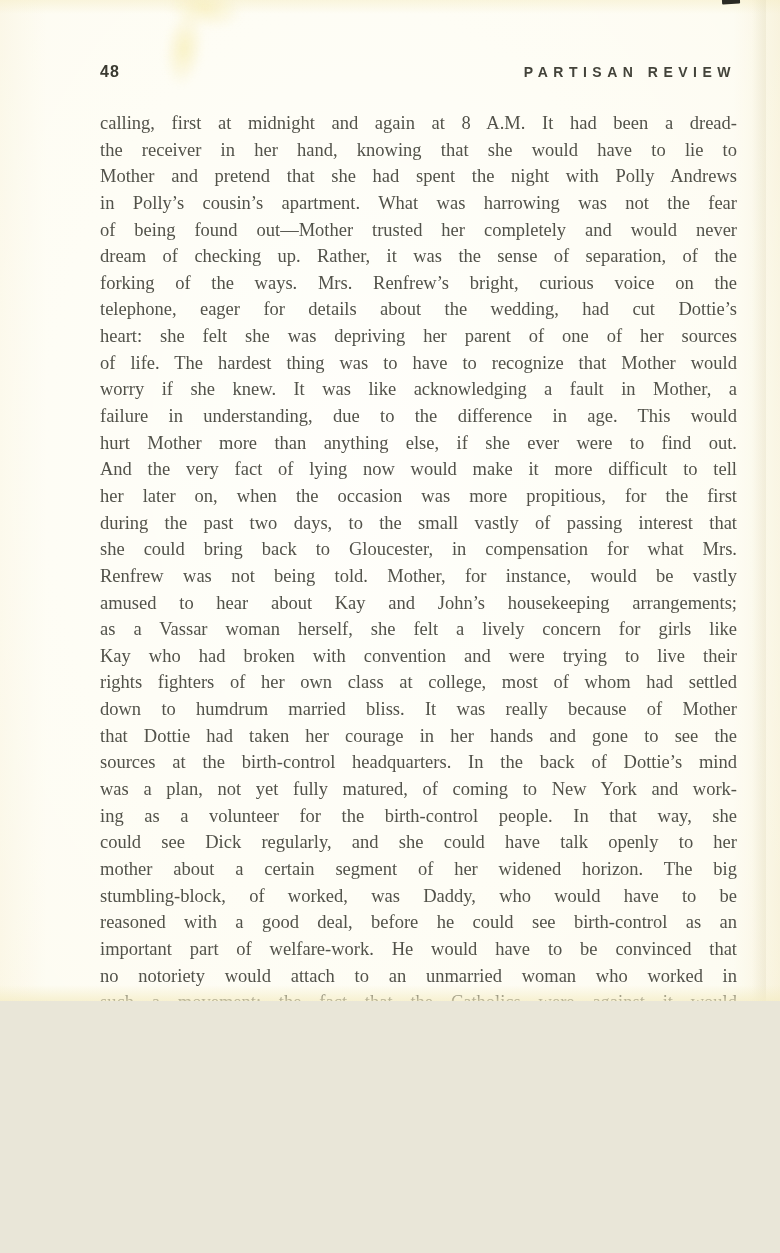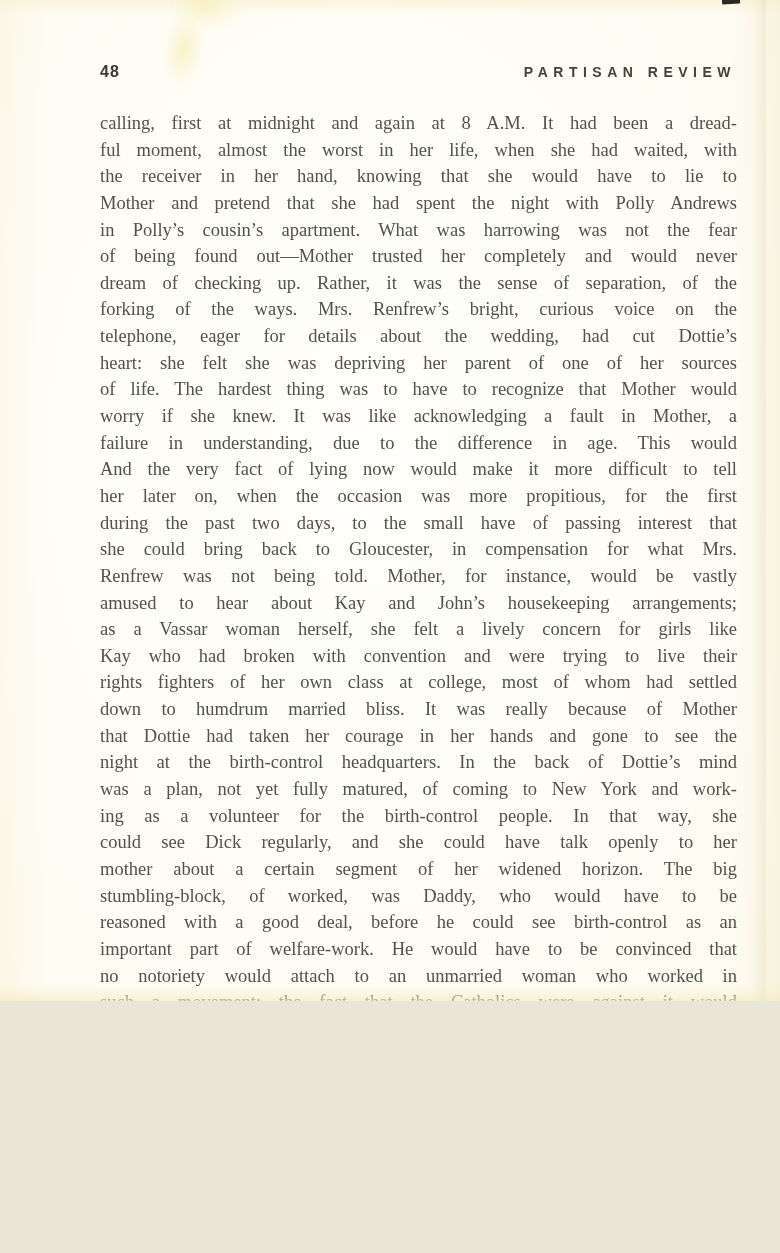--- a/index.html
+++ b/index.html
@@ -114,44 +114,44 @@
   <div class="corner-mark"></div>
   <div class="right-shade"></div>
 
   <div class="header">
     <span class="page-number">48</span>
     <span class="journal-title">PARTISAN REVIEW</span>
   </div>
 
   <div class="body-text">
       <div class="line">calling, first at midnight and again at 8 A.M. It had been a dread-</div>
-      <div class="line">ful moment, almost the worst in her life, when she had waited, with</div>
       <div class="line">the receiver in her hand, knowing that she would have to lie to</div>
       <div class="line">Mother and pretend that she had spent the night with Polly Andrews</div>
       <div class="line">in Polly’s cousin’s apartment. What was harrowing was not the fear</div>
       <div class="line">of being found out—Mother trusted her completely and would never</div>
       <div class="line">dream of checking up. Rather, it was the sense of separation, of the</div>
       <div class="line">forking of the ways. Mrs. Renfrew’s bright, curious voice on the</div>
       <div class="line">telephone, eager for details about the wedding, had cut Dottie’s</div>
       <div class="line">heart: she felt she was depriving her parent of one of her sources</div>
       <div class="line">of life. The hardest thing was to have to recognize that Mother would</div>
       <div class="line">worry if she knew. It was like acknowledging a fault in Mother, a</div>
       <div class="line">failure in understanding, due to the difference in age. This would</div>
+      <div class="line">hurt Mother more than anything else, if she ever were to find out.</div>
       <div class="line">And the very fact of lying now would make it more difficult to tell</div>
       <div class="line">her later on, when the occasion was more propitious, for the first</div>
-      <div class="line">during the past two days, to the small have of passing interest that</div>
+      <div class="line">during the past two days, to the small vastly of passing interest that</div>
       <div class="line">she could bring back to Gloucester, in compensation for what Mrs.</div>
       <div class="line">Renfrew was not being told. Mother, for instance, would be vastly</div>
       <div class="line">amused to hear about Kay and John’s housekeeping arrangements;</div>
       <div class="line">as a Vassar woman herself, she felt a lively concern for girls like</div>
       <div class="line">Kay who had broken with convention and were trying to live their</div>
       <div class="line">rights fighters of her own class at college, most of whom had settled</div>
       <div class="line">down to humdrum married bliss. It was really because of Mother</div>
       <div class="line">that Dottie had taken her courage in her hands and gone to see the</div>
-      <div class="line">night at the birth-control headquarters. In the back of Dottie’s mind</div>
+      <div class="line">sources at the birth-control headquarters. In the back of Dottie’s mind</div>
       <div class="line">was a plan, not yet fully matured, of coming to New York and work-</div>
       <div class="line">ing as a volunteer for the birth-control people. In that way, she</div>
       <div class="line">could see Dick regularly, and she could have talk openly to her</div>
       <div class="line">mother about a certain segment of her widened horizon. The big</div>
       <div class="line">stumbling-block, of worked, was Daddy, who would have to be</div>
       <div class="line">reasoned with a good deal, before he could see birth-control as an</div>
       <div class="line">important part of welfare-work. He would have to be convinced that</div>
       <div class="line">no notoriety would attach to an unmarried woman who worked in</div>
       <div class="line">such a movement; the fact that the Catholics were against it would</div>
     </div>

